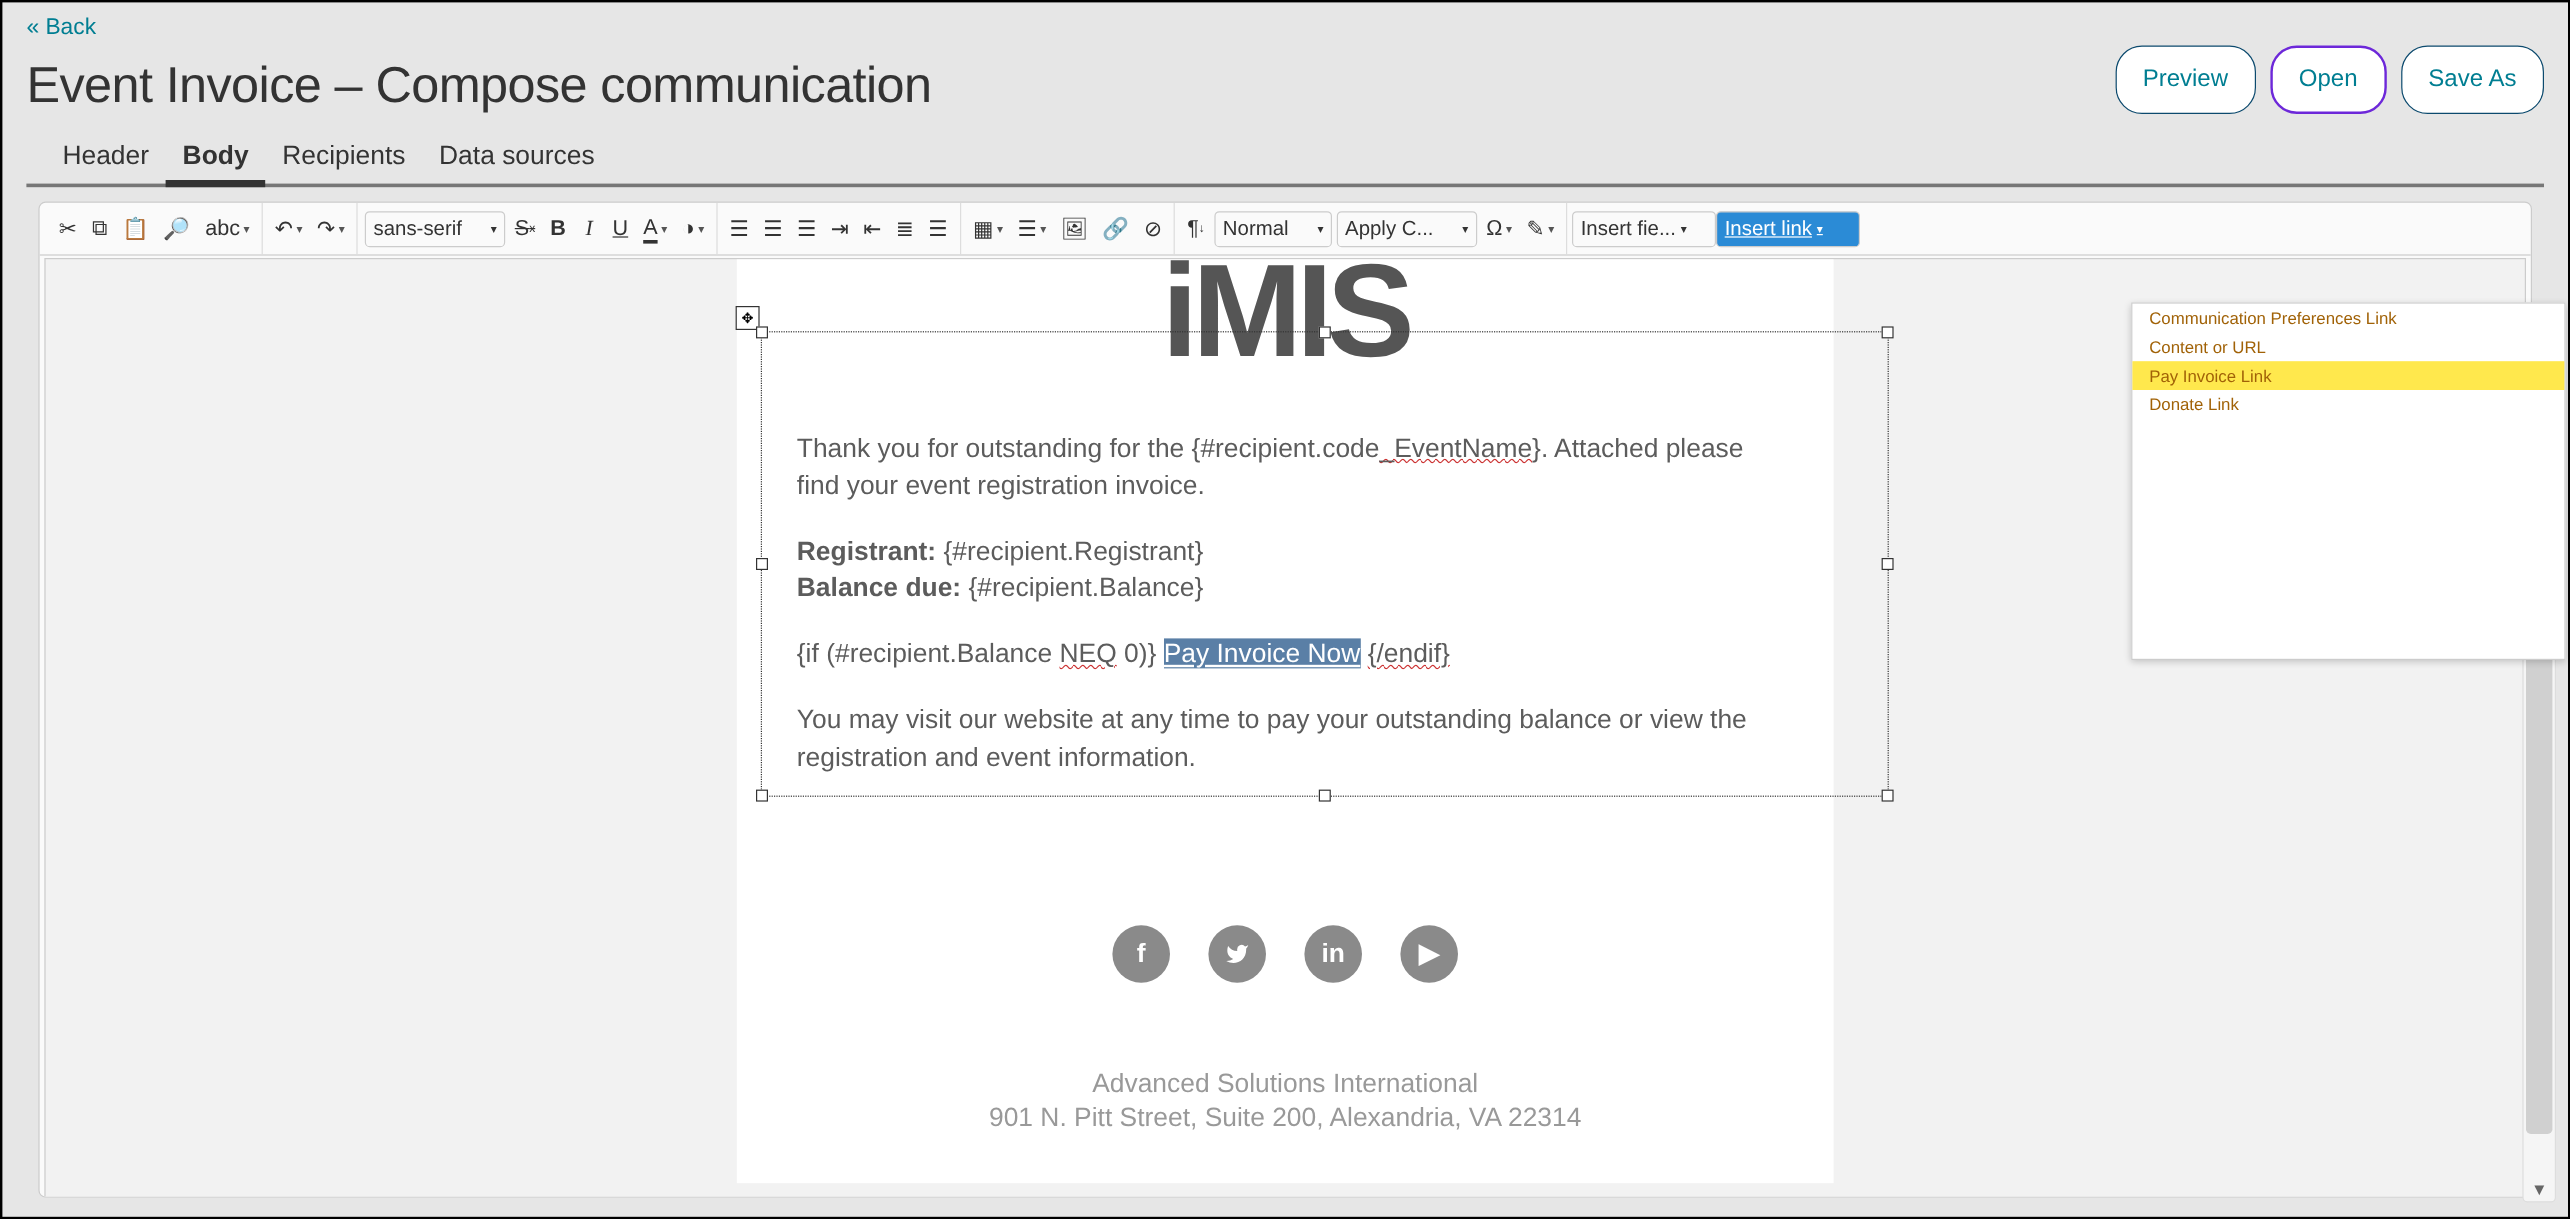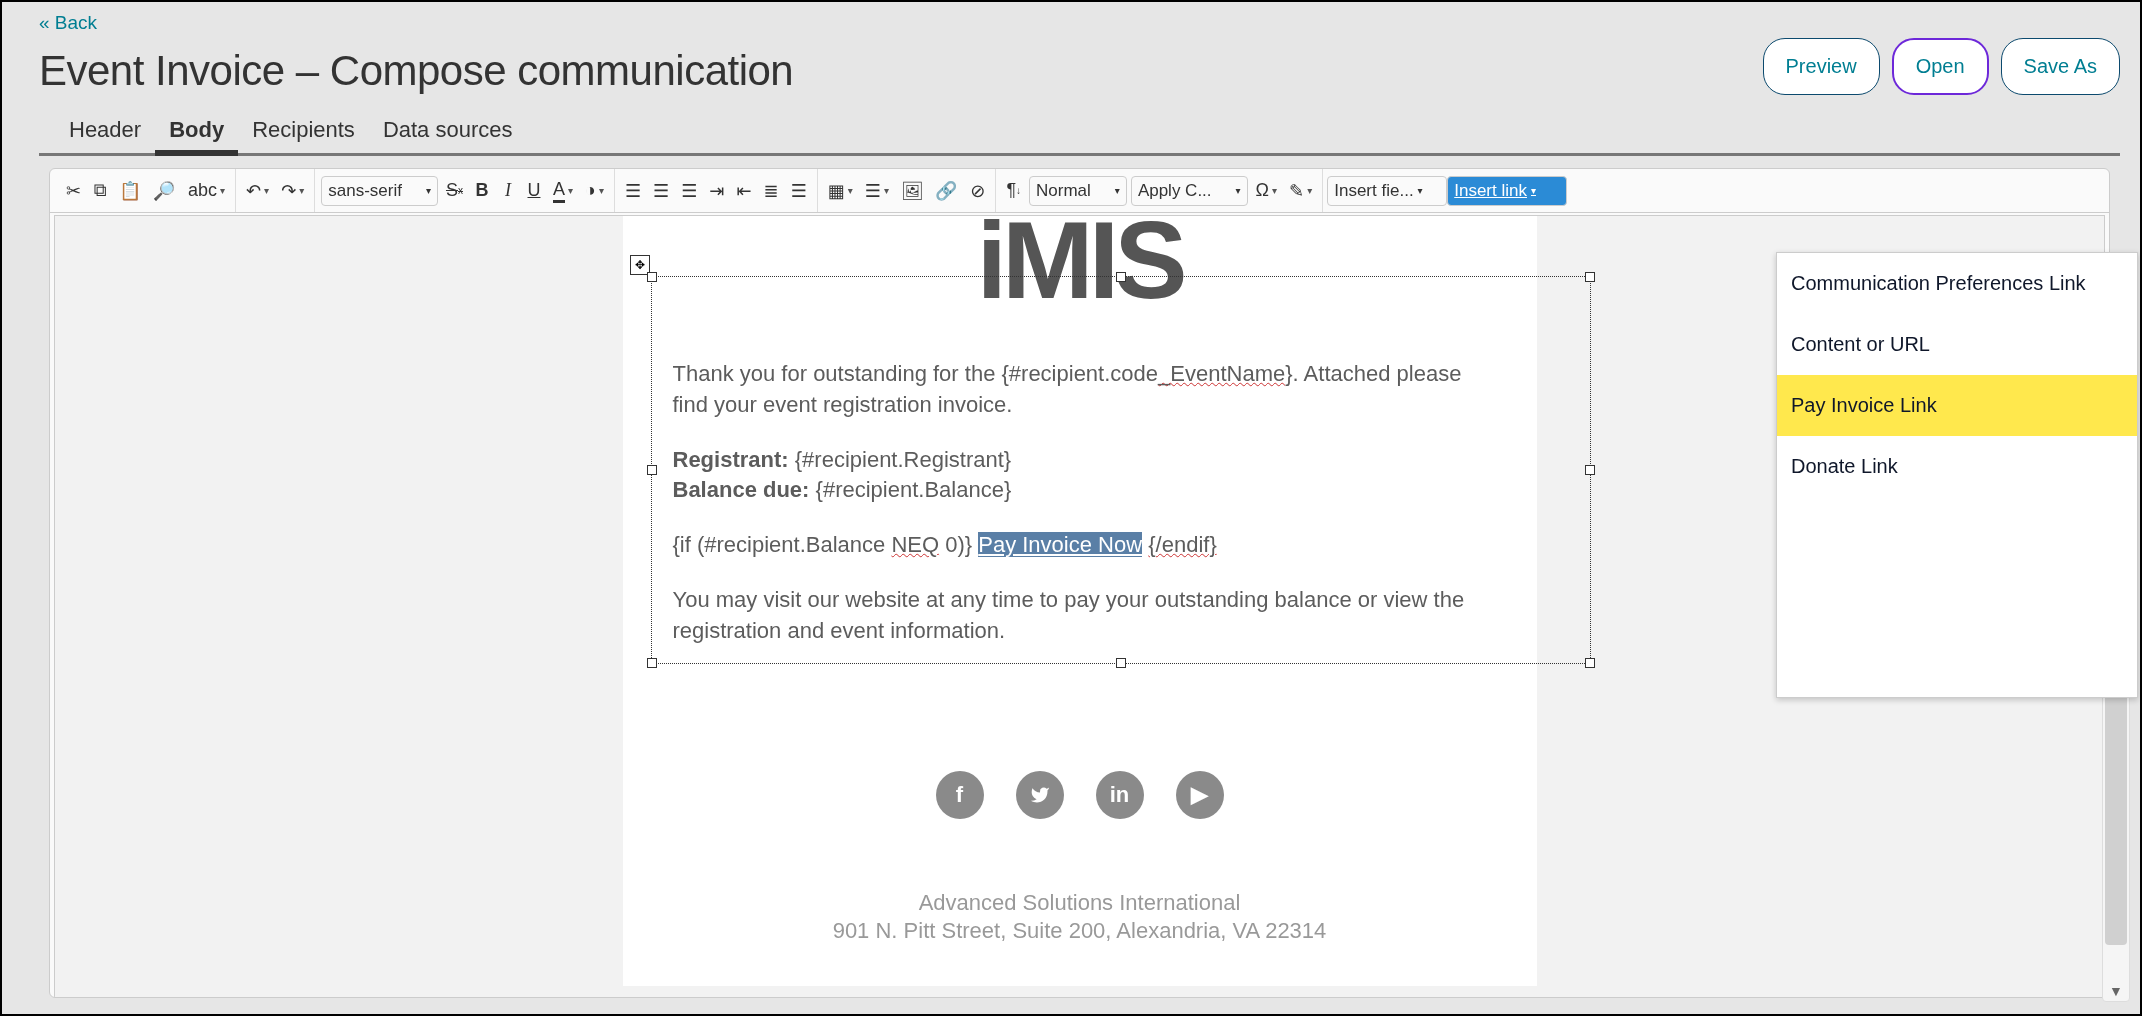--- a/index.html
+++ b/index.html
@@ -7,21 +7,20 @@
       font-family: "Segoe UI", Arial, sans-serif;
       background:#e6e6e6;
       width:2142px;
       height:1016px;
       border:2px solid #000;
       position:relative;
       overflow:hidden;
     }
     .page {
       padding:10px 20px 0 20px;
-      margin-left:17px;
     }
     .back-link {
       color:#007e92;
       font-size:19px;
       cursor:pointer;
       text-decoration:none;
       display:inline-block;
       margin-bottom:4px;
     }
     .header-row {
@@ -237,23 +236,23 @@
       top:250px;
       right:2px;
       width:362px;
       background:#fff;
       border:1px solid #ccc;
       box-shadow:0 2px 6px rgba(0,0,0,0.2);
       z-index:100;
       padding-bottom:200px;
     }
     .dropdown-item {
-      font-size:20px;
-      color:#0f172a;
-      padding:19px 14px;
+      font-size:14px;
+      color:#a16207;
+      padding:4px 14px;
       cursor:pointer;
     }
     .dropdown-item.highlight { background:#ffe84d; }
     .scrollbar {
       position:absolute;
       right:10px;
       top:260px;
       width:28px;
       height:740px;
       background:#f5f5f5;

